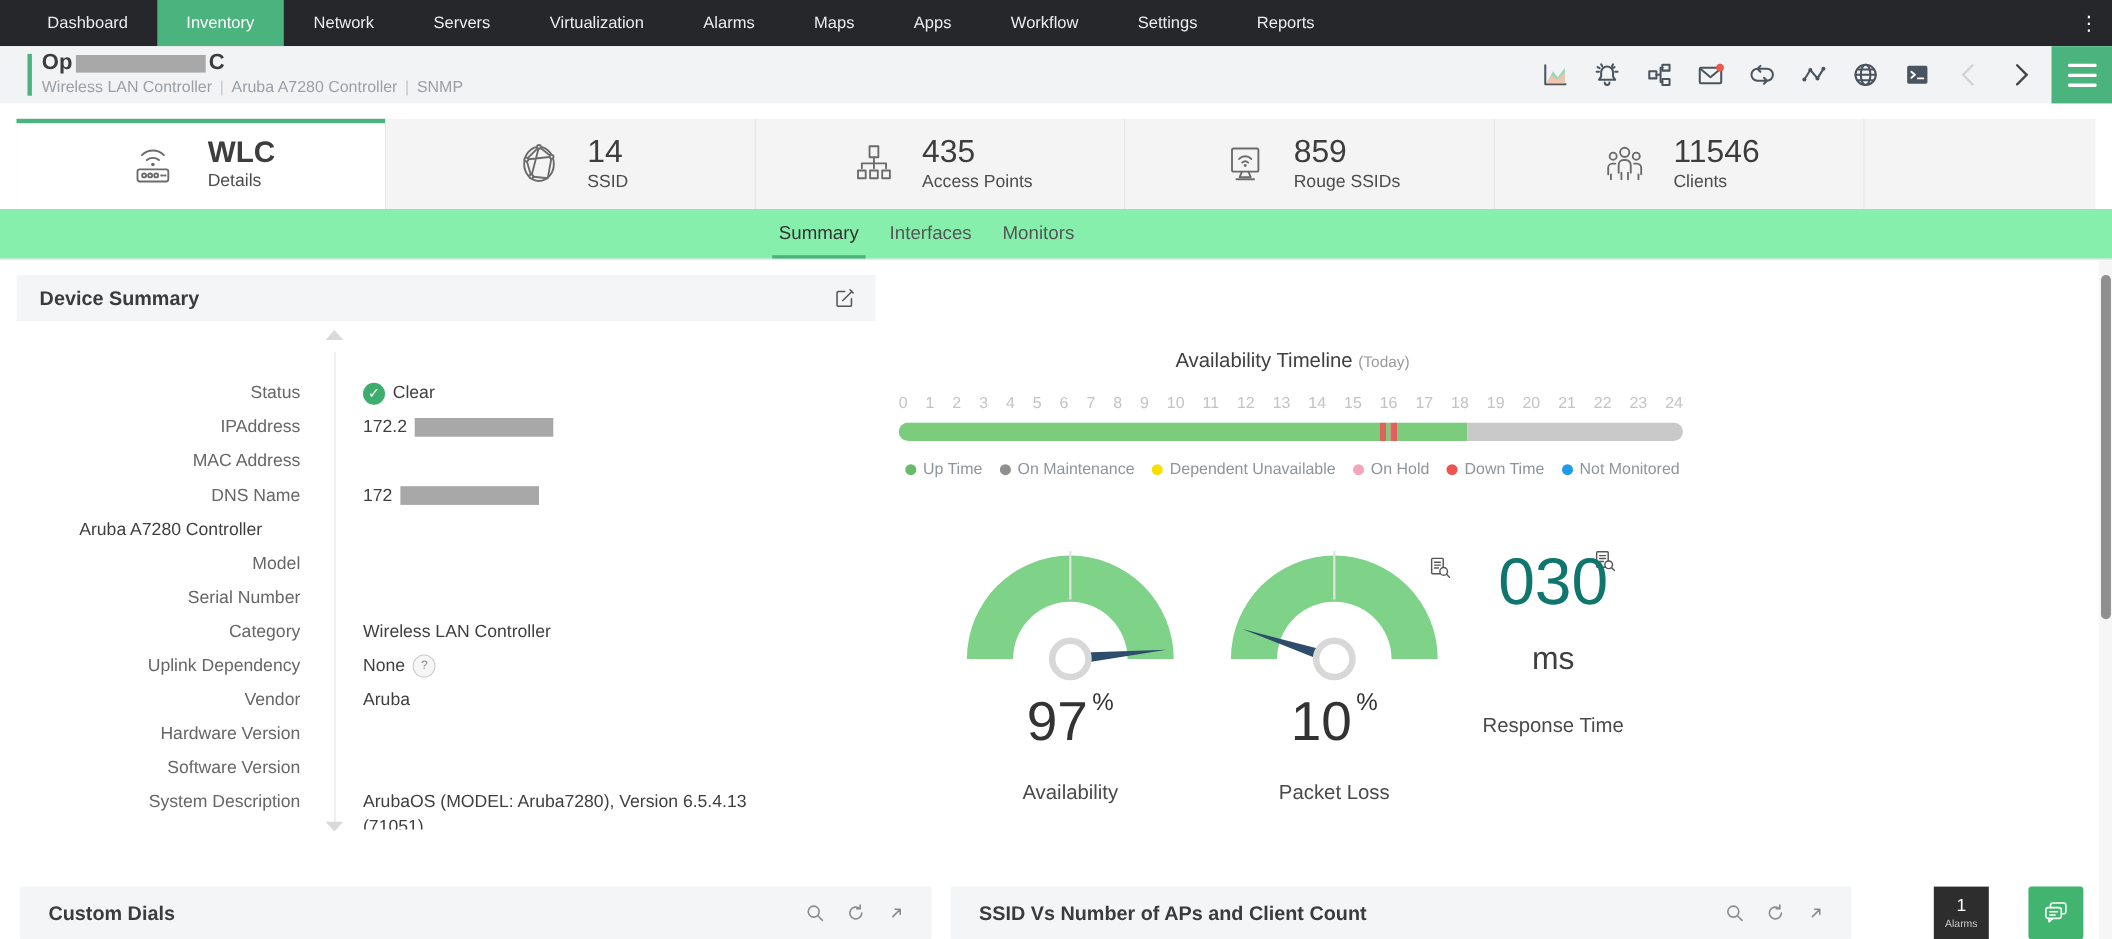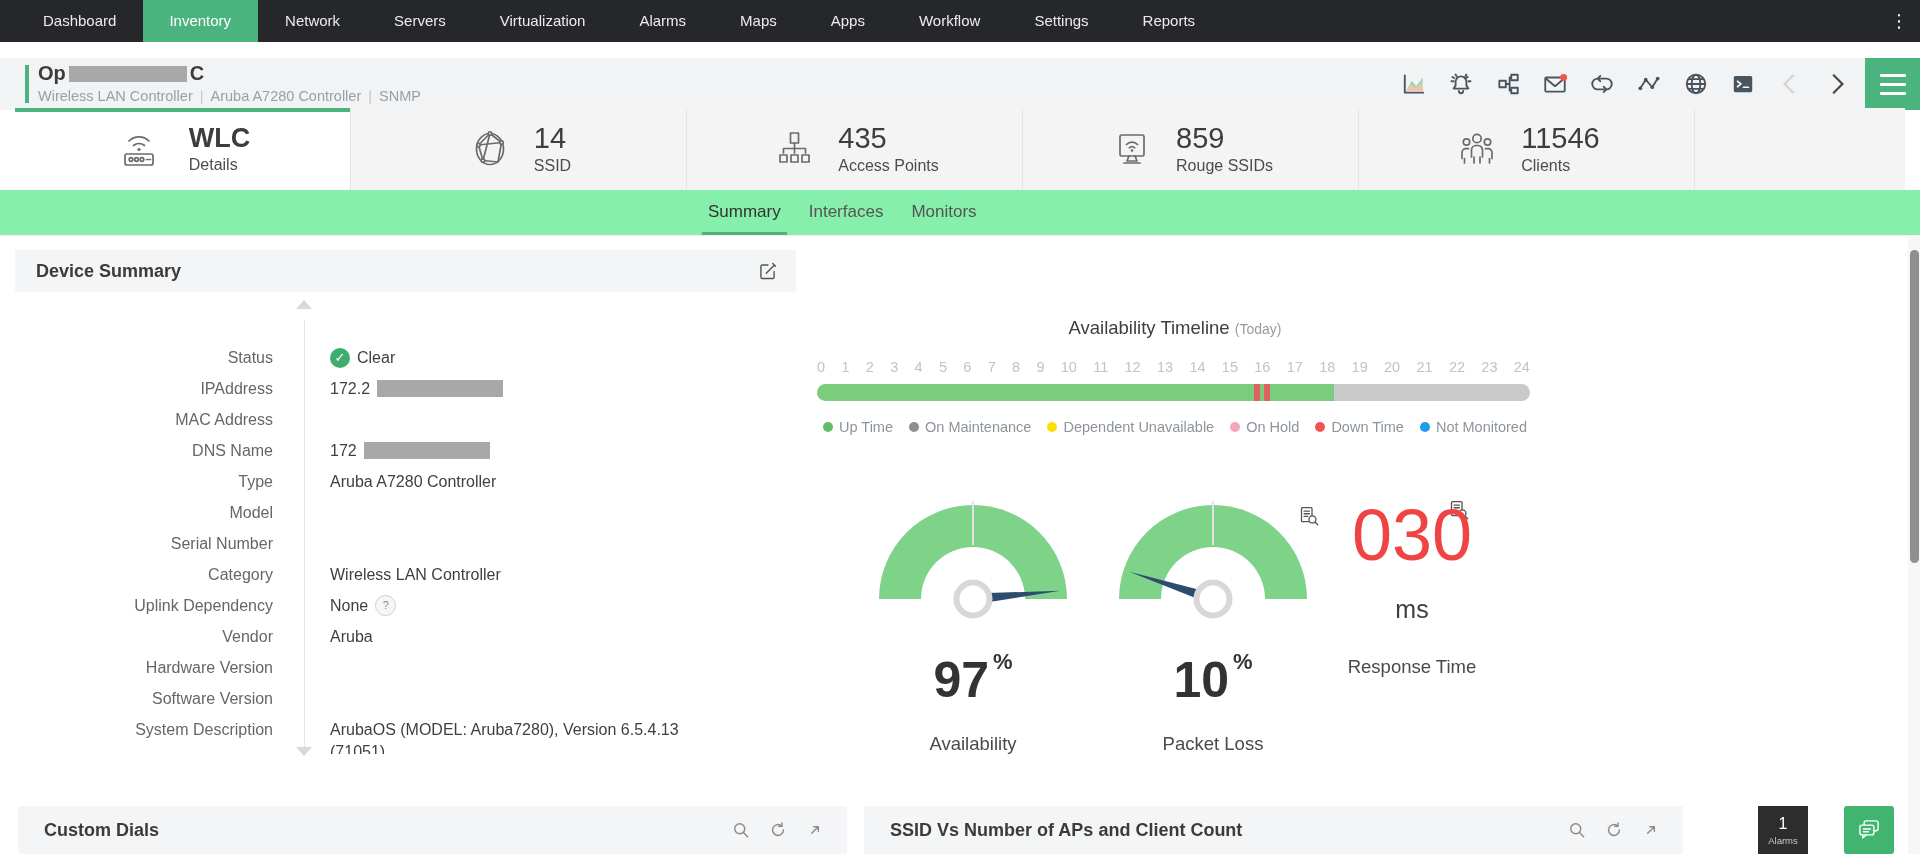--- a/index.html
+++ b/index.html
@@ -6,21 +6,21 @@
   .screen{position:relative;width:1920px;height:854px;overflow:hidden;background:#fff;
           font-family:"Liberation Sans",sans-serif;-webkit-font-smoothing:antialiased;}
 
   
   .topnav{position:absolute;top:0;left:0;width:1920px;height:42px;background:#26272b;display:flex;padding-left:16px;box-sizing:border-box;}
   .nav-item{color:#ececec;font-size:15px;line-height:42px;padding:0 27px;cursor:pointer;white-space:nowrap;}
   .nav-item.active{background:#4bb47e;color:#fff;padding-left:26px;}
   .nav-kebab{position:absolute;right:12px;top:0;height:42px;display:flex;align-items:center;color:#fff;font-size:18px;cursor:pointer;}
 
   
-  .device-header{position:absolute;top:42px;left:0;width:1920px;height:52px;background:#f2f3f4;margin-top:16px;}
+  .device-header{position:absolute;top:42px;left:0;width:1920px;height:52px;background:#f2f3f4;}
   .dh-accent{position:absolute;left:25px;top:7px;width:4px;height:38px;background:#4bb47e;}
   .dh-title{position:absolute;left:38px;top:4px;font-size:20px;font-weight:bold;color:#3c3c3c;display:flex;align-items:center;}
   .dh-sub{position:absolute;left:38px;top:30px;font-size:14.5px;color:#99a0a6;display:flex;align-items:center;}
   .dh-sep{color:#c4c8cb;padding:0 7px;}
   .redact{display:inline-block;background:#a8a8a8;}
   .redact.title-redact{width:118px;height:16px;margin:0 3px;}
   .dh-icons{position:absolute;right:70px;top:0;height:52px;display:flex;align-items:center;gap:21px;}
   .hicon{display:block;cursor:pointer;}
   .hicon svg{width:26px;height:26px;display:block;}
   .menu-block{position:absolute;right:0;top:0;width:55px;height:52px;background:#4bb47e;display:flex;flex-direction:column;justify-content:center;align-items:center;gap:6px;cursor:pointer;}
@@ -73,26 +73,26 @@
   .tl-ticks{position:absolute;left:817px;top:122px;width:713px;display:flex;justify-content:space-between;font-size:14.5px;color:#c3c3c6;}
   .tl-bar{position:absolute;left:817px;top:147px;width:713px;height:17px;border-radius:9px;overflow:hidden;display:flex;}
   .tl-seg{height:100%;}
   .tl-legend{position:absolute;left:790px;top:182px;width:770px;display:flex;justify-content:center;gap:16px;font-size:14.5px;color:#8d959c;align-items:center;white-space:nowrap;}
   .lg-item{display:flex;align-items:center;}
   .lg-dot{width:10px;height:10px;border-radius:50%;display:inline-block;margin-right:6px;}
 
   
   .gauge{position:absolute;width:220px;text-align:center;top:262px;}
   .gauge svg{width:200px;height:126px;display:block;margin:0 auto;}
-  .gauge-value{margin-top:24px;font-size:50px;color:#333;font-weight:bold;}
+  .gauge-value{font-size:50px;color:#333;}
   .gauge-unit{font-size:22px;vertical-align:28px;margin-left:4px;color:#333;}
   .gauge-label{margin-top:24px;font-size:18.5px;color:#4a4a4a;}
   .resp{position:absolute;left:1322px;top:262px;width:180px;text-align:center;}
-  .resp-value{font-size:72px;color:#ef4444;line-height:1;}
-  .resp-unit{font-size:25px;color:#3f3f3f;margin-top:24px;}
+  .resp-value{font-size:60px;color:#0f766e;line-height:1;}
+  .resp-unit{font-size:29px;color:#3f3f3f;margin-top:24px;}
   .resp-label{margin-top:32px;font-size:18.5px;color:#4a4a4a;}
   .mini-icon{position:absolute;cursor:pointer;}
   .mini-icon svg{width:21px;height:21px;display:block;}
 
   
   .bpanel{position:absolute;top:806px;height:48px;background:#f4f5f6;display:flex;align-items:center;justify-content:space-between;padding:0 22px 0 26px;box-sizing:border-box;border-radius:2px;}
   .bpanel-title{font-size:18px;font-weight:bold;color:#3b3b3b;}
   .bpanel-icons{display:flex;gap:17px;align-items:center;}
   .bpanel-icons .hicon svg{width:20px;height:20px;}
 
@@ -338,21 +338,20 @@
               <div class="ds-value"></div>
             </div>
             <div class="ds-row">
               <div class="ds-label">DNS Name</div>
               <div class="ds-value">
                 <span>172</span>
                 <span class="redact v"></span>
               </div>
             </div>
             <div class="ds-row">
-              <div class="ds-label">Type</div>
               <div class="ds-value">
                 <span>Aruba A7280 Controller</span>
               </div>
             </div>
             <div class="ds-row">
               <div class="ds-label">Model</div>
               <div class="ds-value"></div>
             </div>
             <div class="ds-row">
               <div class="ds-label">Serial Number</div>

